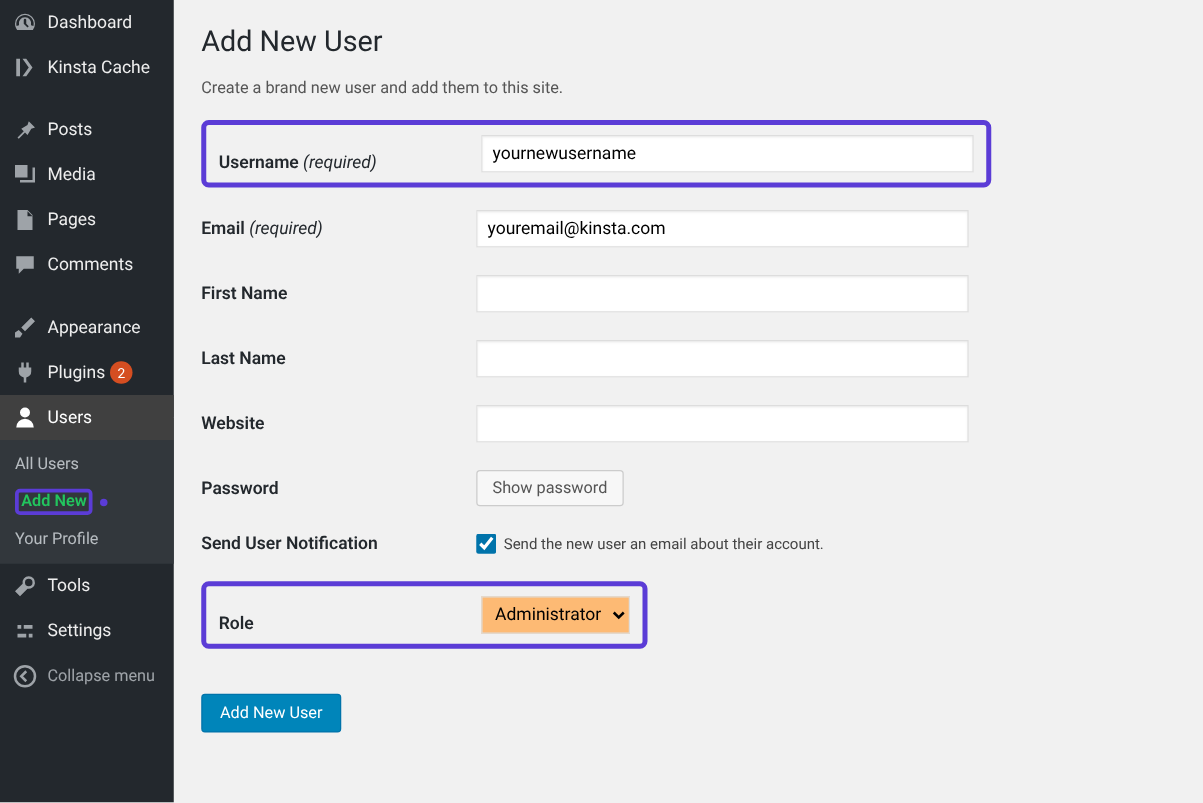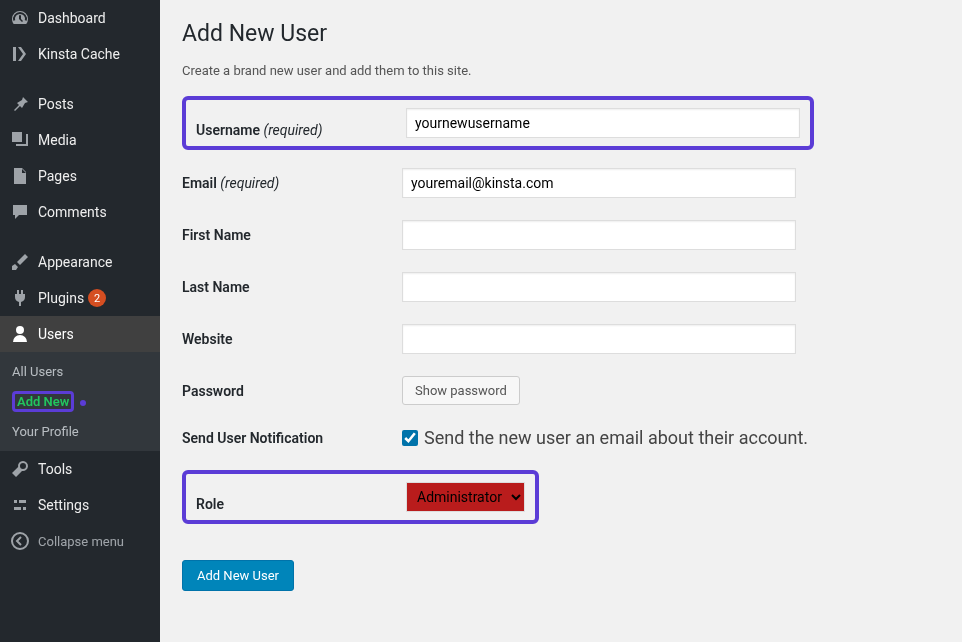--- a/index.html
+++ b/index.html
@@ -1,18 +1,18 @@
 <!DOCTYPE html>
 <html><head>
   <meta charset="utf-8">
   <style>
     * { margin:0; padding:0; box-sizing:border-box; font-family:-apple-system,BlinkMacSystemFont,"Segoe UI",Roboto,sans-serif; }
     body { display:flex; width:962px; height:642px; overflow:hidden; background:#f1f1f1; }
     
-    .sidebar { width:160px; background:#23282d; color:#eee; font-size:14px; display:flex; flex-direction:column; }
+    .sidebar { width:139px; background:#23282d; color:#eee; font-size:14px; display:flex; flex-direction:column; }
     .sidebar .item { display:flex; align-items:center; padding:8px 10px; color:#eee; cursor:pointer; position:relative; }
     .sidebar .item .ic { width:20px; height:20px; display:flex; align-items:center; justify-content:center; margin-right:8px; color:rgba(240,245,250,0.6); }
     .sidebar .item.current { background:#404040; color:#fff; }
     .sidebar .item.current .ic { color:#fff; }
     .sidebar .item.current::after { content:""; position:absolute; right:-8px; top:50%; transform:translateY(-50%); border:8px solid transparent; border-right-color:#f1f1f1; }
     .subs { background:#32373c; padding:6px 0; }
     .subs .sub { display:block; padding:6px 12px; color:rgba(240,245,250,0.7); font-size:13px; cursor:pointer; }
     .subs .sub.active { color:#22c55e; font-weight:600; }
     .badge { display:inline-flex; align-items:center; justify-content:center; min-width:18px; height:18px; border-radius:9px; background:#d54e21; color:#fff; font-size:11px; margin-left:4px; padding:0 5px; }
     .hlb { border:3px solid #5b3cd6; border-radius:4px; display:inline-block; }
@@ -23,22 +23,22 @@
     .content { flex:1; padding:10px 22px; color:#23282d; }
     h1 { font-size:23px; font-weight:400; margin:10px 0 16px; }
     .desc { font-size:13px; color:#555; margin-bottom:18px; }
     .row { display:flex; align-items:center; margin-bottom:22px; }
     .label { width:220px; font-size:14px; font-weight:600; }
     .label .req { font-style:italic; font-weight:400; }
     .field input[type=text] { width:394px; height:30px; border:1px solid #ddd; background:#fff; padding:0 8px; font-size:14px; box-shadow:inset 0 1px 2px rgba(0,0,0,0.07); }
     .btn-sec { background:#f7f7f7; border:1px solid #ccc; color:#555; padding:6px 12px; font-size:13px; border-radius:3px; cursor:pointer; }
     .cbrow { display:flex; align-items:center; }
     .cbrow input { margin-right:6px; accent-color:#0073aa; width:16px; height:16px; }
-    .cbrow span { font-size:18px; color:#444; }
-    select { height:30px; border:1px solid #ddd; background:#b91c1c; padding:0 6px; font-size:14px; }
+    .cbrow span { font-size:12px; color:#444; }
+    select { height:30px; border:1px solid #ddd; background:#fdba74; padding:0 6px; font-size:14px; }
     .pri { background:#0085ba; border:1px solid #0073aa; color:#fff; padding:7px 14px; font-size:13px; border-radius:3px; cursor:pointer; }
     .hl { border:4px solid #5b3cd6; border-radius:6px; padding:8px 10px; display:inline-flex; align-items:flex-end; margin-bottom:18px; }
     .hl .label { width:210px; }
     .hl-username input { width:130px; }
     svg { width:20px; height:20px; fill:currentColor; }
   </style>
 </head>
 <body>
 
 <div class="sidebar">

